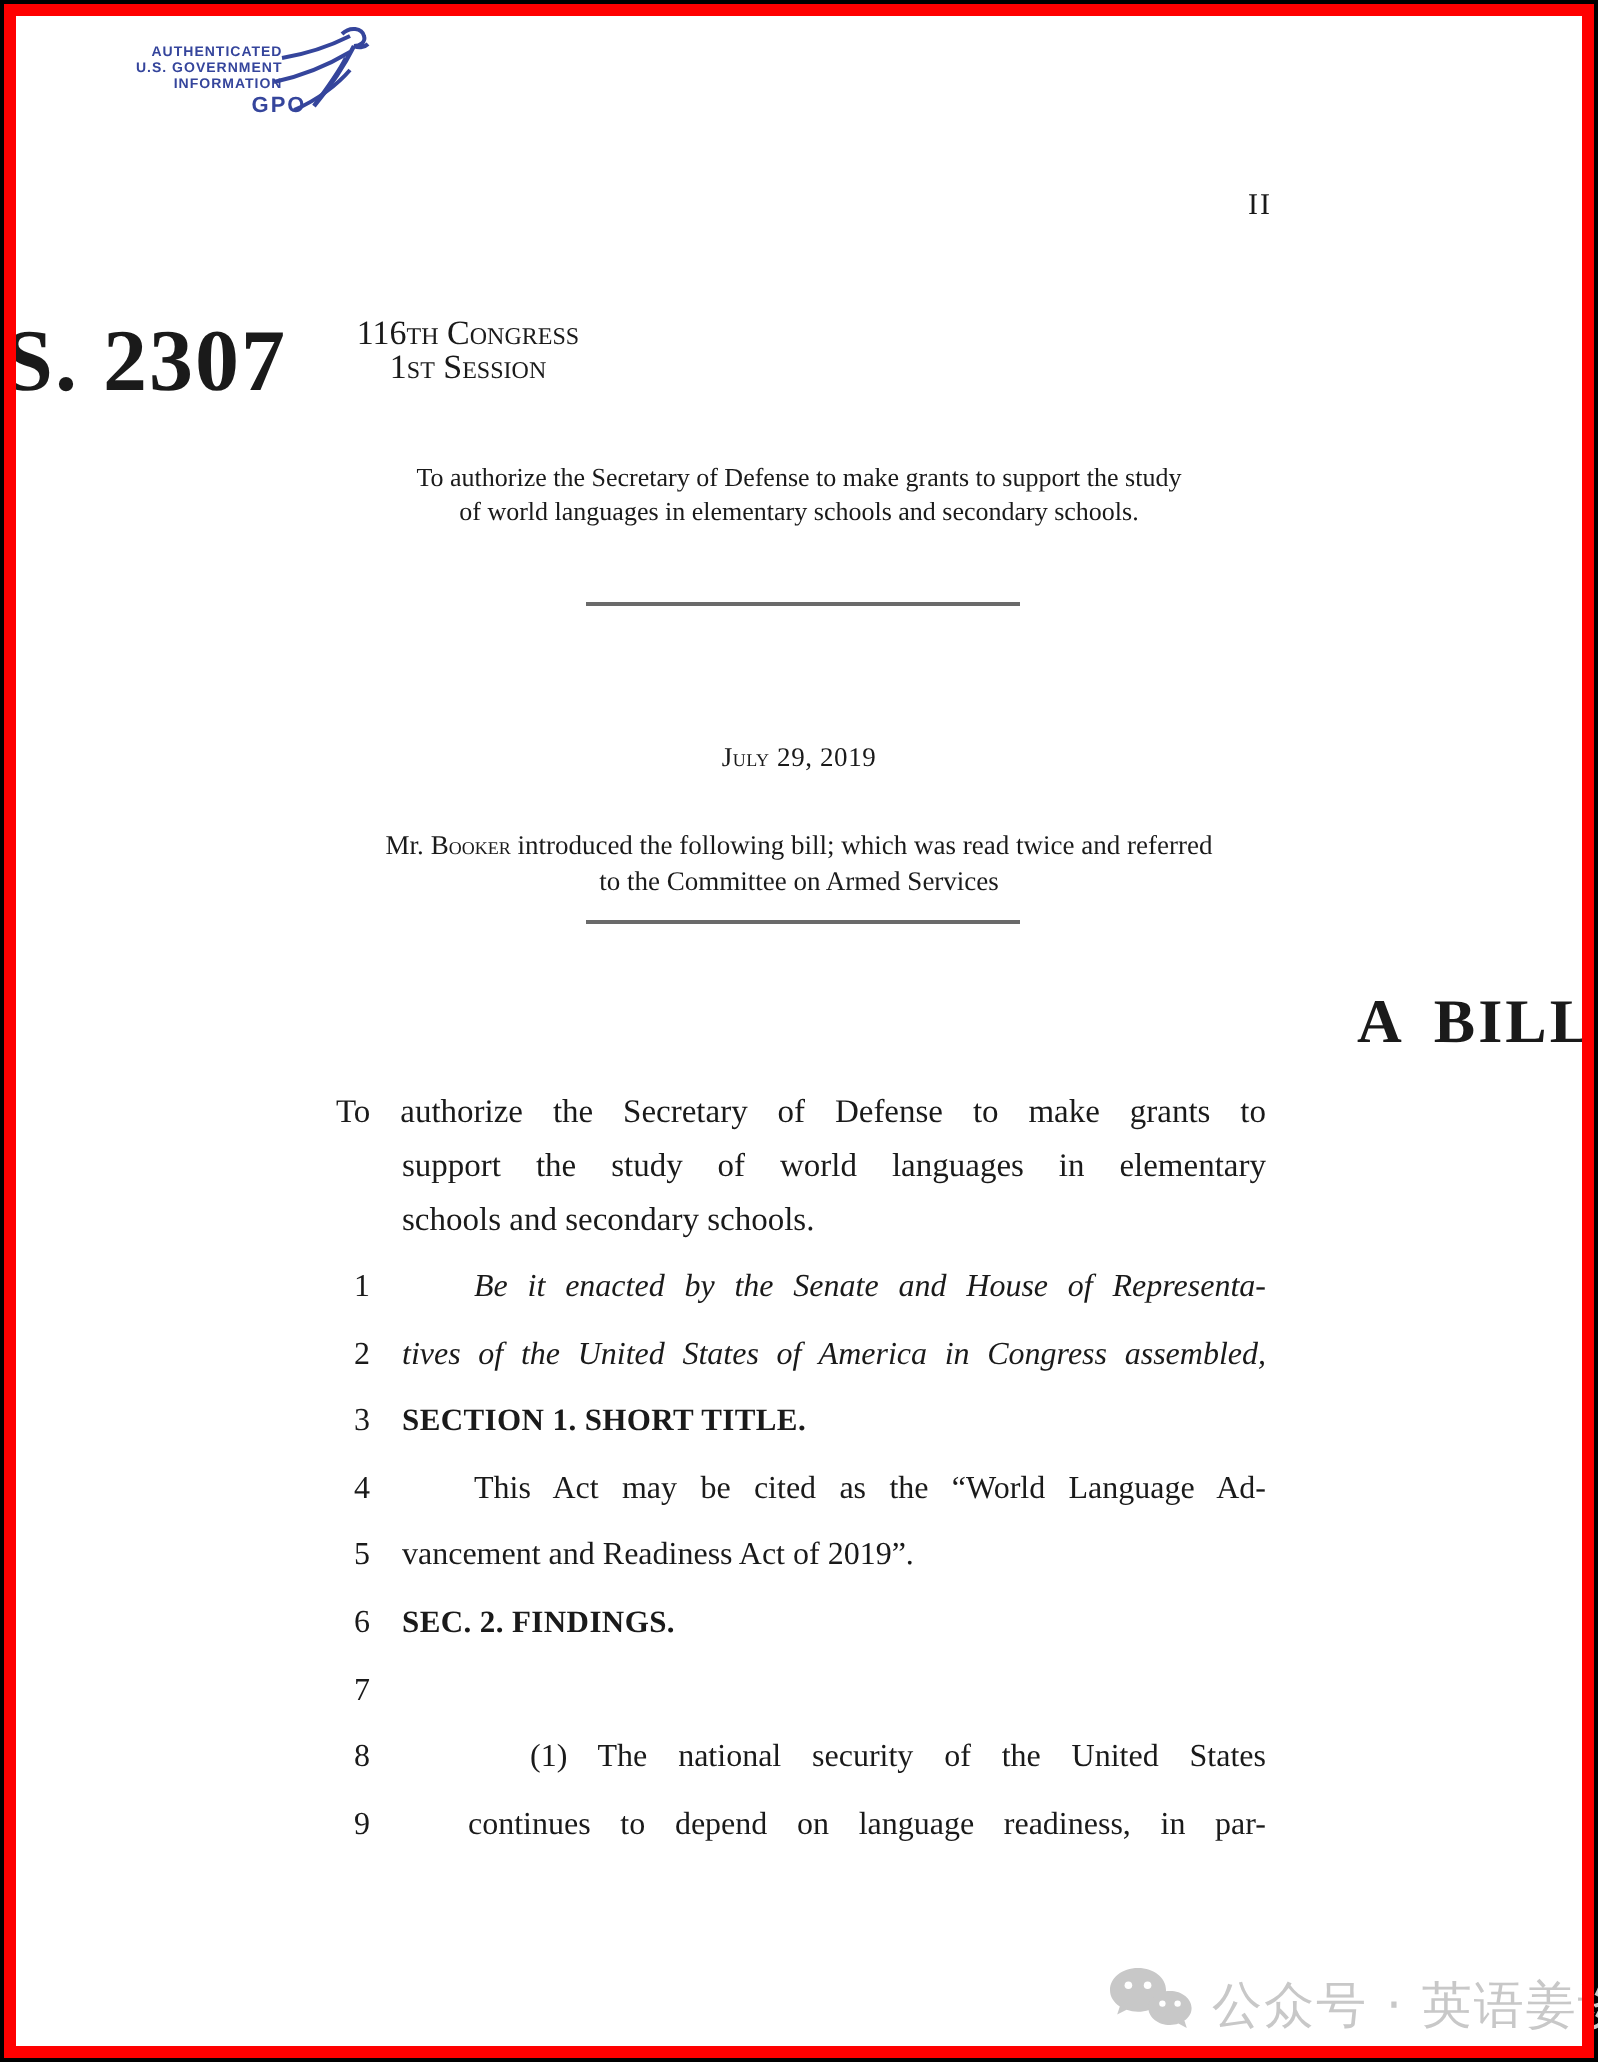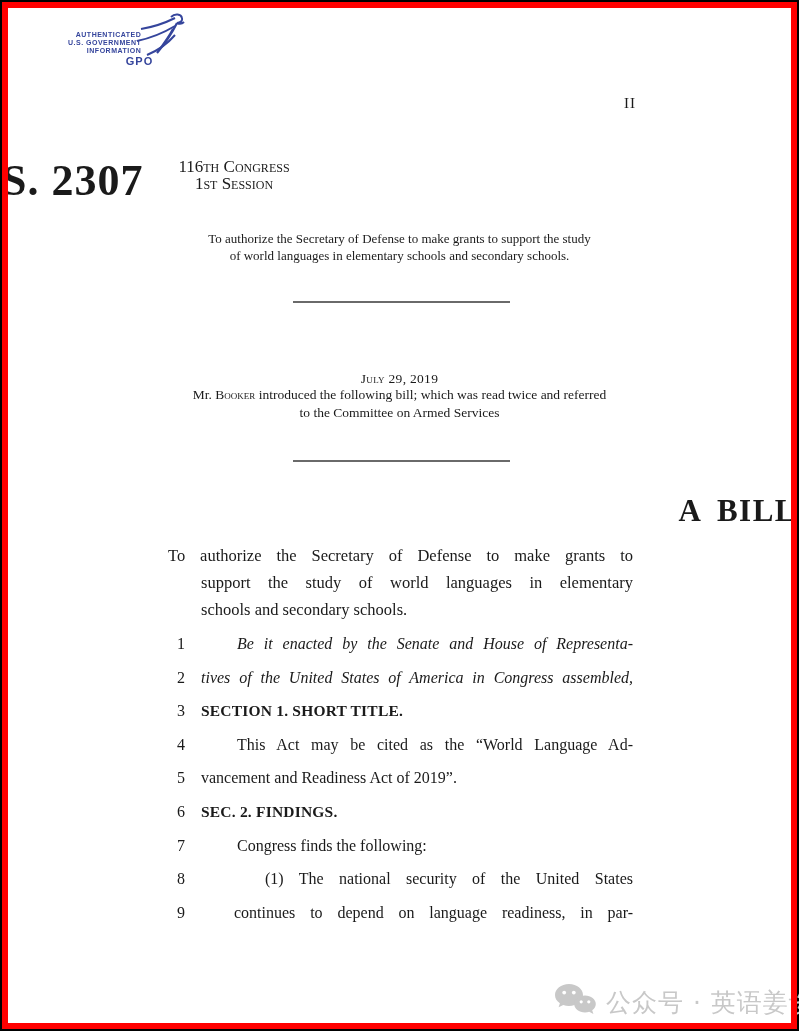--- a/index.html
+++ b/index.html
@@ -5,21 +5,21 @@
   * { margin:0; padding:0; box-sizing:border-box; }
   html,body { width:799px; height:1031px; background:#fff; overflow:hidden; }
   .page {
     position:relative; width:799px; height:1031px; background:#fff;
     border:2px solid #000;
     font-family:"Liberation Serif","DejaVu Serif",serif; color:#1a1a1a;
   }
   .red-frame { position:absolute; inset:0; border:6px solid #ff0000; pointer-events:none; z-index:50; }
 
   
-  .gpo { position:absolute; left:66px; top:9px; display:flex; align-items:flex-end; }
+  .gpo { position:absolute; left:66px; top:9px; display:flex; align-items:center; }
   .gpo-text { text-align:right; font-family:"Liberation Sans","DejaVu Sans",sans-serif;
     font-size:7px; line-height:8px; letter-spacing:.5px; font-weight:bold; margin-top:3px; }
   .gpo-abbr { font-size:11px; letter-spacing:1px; margin-top:2px; margin-right:-12px; }
   .gpo-eagle { margin-left:-8px; }
 
   
   .folio { position:absolute; left:588px; top:93px; width:80px; text-align:center; font-size:15px; letter-spacing:1px; }
   .congress-block { position:absolute; left:162px; top:156px; width:140px; text-align:center;
     font-size:17px; line-height:17px; font-variant-caps:small-caps; font-variant:small-caps; }
   .bill-number { position:absolute; left:0; right:0; top:153px; text-align:left;
@@ -27,21 +27,21 @@
   .summary { position:absolute; left:0; right:0; top:229px; text-align:center;
     font-size:13px; line-height:16.5px; }
 
   .rule { position:absolute; left:291px; width:217px; height:2px; background:#6a6a6a; }
   .rule-1 { top:299px; } .rule-2 { top:458px; }
 
   .chamber { position:absolute; left:0; right:0; top:337px; text-align:center;
     font-size:17.5px; letter-spacing:1.2px; word-spacing:6px; }
   .intro-date { position:absolute; left:0; right:0; top:369px; text-align:center;
     font-size:13.5px; font-variant:small-caps; letter-spacing:.3px; }
-  .intro { position:absolute; left:0; right:0; top:384px; text-align:center;
+  .intro { position:absolute; left:0; right:0; top:412px; text-align:center;
     font-size:13.5px; line-height:17.5px; }
   .smallcaps { font-variant:small-caps; }
 
   
   .bill-title { position:absolute; left:0; right:0; top:491px; text-align:right;
     font-size:31px; font-weight:bold; letter-spacing:1.5px; word-spacing:7px; }
   .preamble { position:absolute; left:166px; top:540px; width:465px;
     font-size:16.5px; line-height:27px; }
   .pre-line { text-align:justify; text-align-last:justify; }
   .pre-line.last { text-align:left; text-align-last:left; }
@@ -137,21 +137,20 @@
       <div class="bill-line" style="top: 134.4px;">
         <span class="line-num">5</span>
         <div class="line-text normal" style="padding-left: 0px;">vancement and Readiness Act of 2019”.</div>
       </div>
       <div class="bill-line" style="top: 168px;">
         <span class="line-num">6</span>
         <div class="line-text bold" style="padding-left: 0px;">SEC. 2. FINDINGS.</div>
       </div>
       <div class="bill-line" style="top: 201.6px;">
         <span class="line-num">7</span>
-        <div class="line-text normal" style="padding-left: 36px;">Congress finds the following:</div>
       </div>
       <div class="bill-line" style="top: 235.2px;">
         <span class="line-num">8</span>
         <div class="line-text normal just" style="padding-left: 64px;">(1) The national security of the United States</div>
       </div>
       <div class="bill-line" style="top: 268.8px;">
         <span class="line-num">9</span>
         <div class="line-text normal just" style="padding-left: 33px;">continues to depend on language readiness, in par-</div>
       </div>
     </div>

